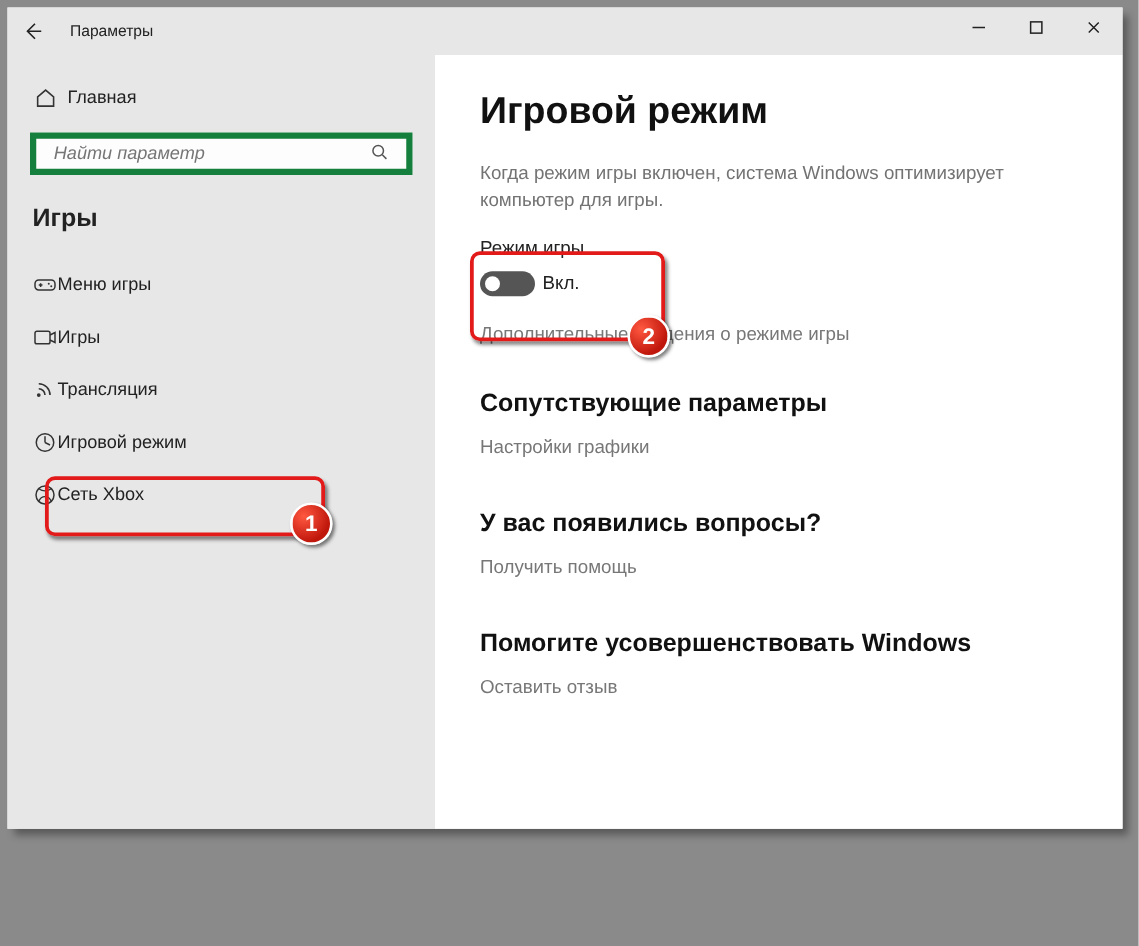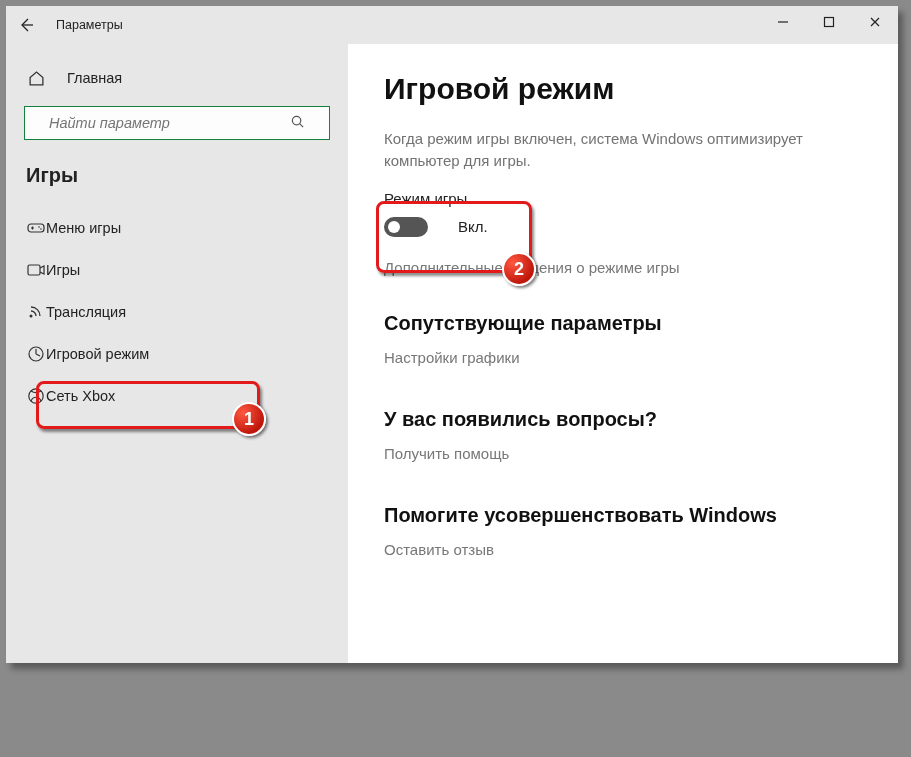--- a/index.html
+++ b/index.html
@@ -37,28 +37,28 @@
 .body { flex: 1 1 auto; display: flex; min-height: 0; }
 .sidebar {
   width: 342px; background: #e7e7e7; padding-top: 14px;
   display: flex; flex-direction: column;
 }
 .content {
   flex: 1; background: #fff; padding: 28px 36px 0 36px; overflow: hidden;
 }
 
 .home-row {
-  display: flex; align-items: center; height: 40px; padding-left: 20px; gap: 21px;
+  display: flex; align-items: center; height: 40px; padding-left: 20px; gap: 8px;
 }
 .home-row .icon, .nav-item .icon { width: 20px; display:flex; justify-content:center; color:#333; }
 .home-row .label, .nav-item .label, .category { font-size: 14.5px; color: #222; }
 .search-wrap { padding: 8px 18px 6px 18px; }
 .search {
-  width: 100%; height: 34px; border: 1px solid #15803d; background: #fdfdfd;
-  display: flex; align-items: center; padding: 0 24px; justify-content: space-between;
+  width: 100%; height: 34px; border: 5px solid #15803d; background: #fdfdfd;
+  display: flex; align-items: center; padding: 0 14px; justify-content: space-between;
 }
 .search input {
   border: none; outline: none; background: transparent; font-size: 14.5px;
   font-style: italic; color: #666; width: 250px;
 }
 .search .sicon { color: #555; font-size: 15px; }
 .category {
   padding: 18px 0 8px 20px; font-weight: 600; font-size: 20px;
 }
 .nav { padding-top: 12px; }
@@ -83,21 +83,21 @@
   border: 2px solid #fff; box-shadow: 2px 2px 3px rgba(0,0,0,.5);
   color: #fff; font-weight: 700; font-size: 18px;
   display: flex; align-items: center; justify-content: center;
 }
 .badge1 { left: 226px; top: 396px; }
 .badge2 { left: 496px; top: 246px; }
 
 h1.page-title { font-size: 30px; font-weight: 600; color: #111; margin-bottom: 22px; }
 .desc { font-size: 15px; color: #737373; line-height: 1.45; max-width: 440px; margin-bottom: 18px; }
 .setting-label { font-size: 15px; color: #222; margin-bottom: 10px; margin-top:6px; }
-.toggle-row { display: flex; align-items: center; gap: 30px; margin-bottom: 22px; }
+.toggle-row { display: flex; align-items: center; gap: 6px; margin-bottom: 22px; }
 .toggle {
   width: 44px; height: 20px; border-radius: 10px; background: #555; position: relative;
 }
 .toggle .knob {
   width: 12px; height: 12px; border-radius: 50%; background: #fff;
   position: absolute; left: 4px; top: 4px;
 }
 .toggle-text { font-size: 15px; color: #222; }
 .link { font-size: 15px; color: #777; margin-bottom: 36px; }
 h2.section { font-size: 20px; font-weight: 600; color: #111; margin-bottom: 14px; margin-top: 10px; }

